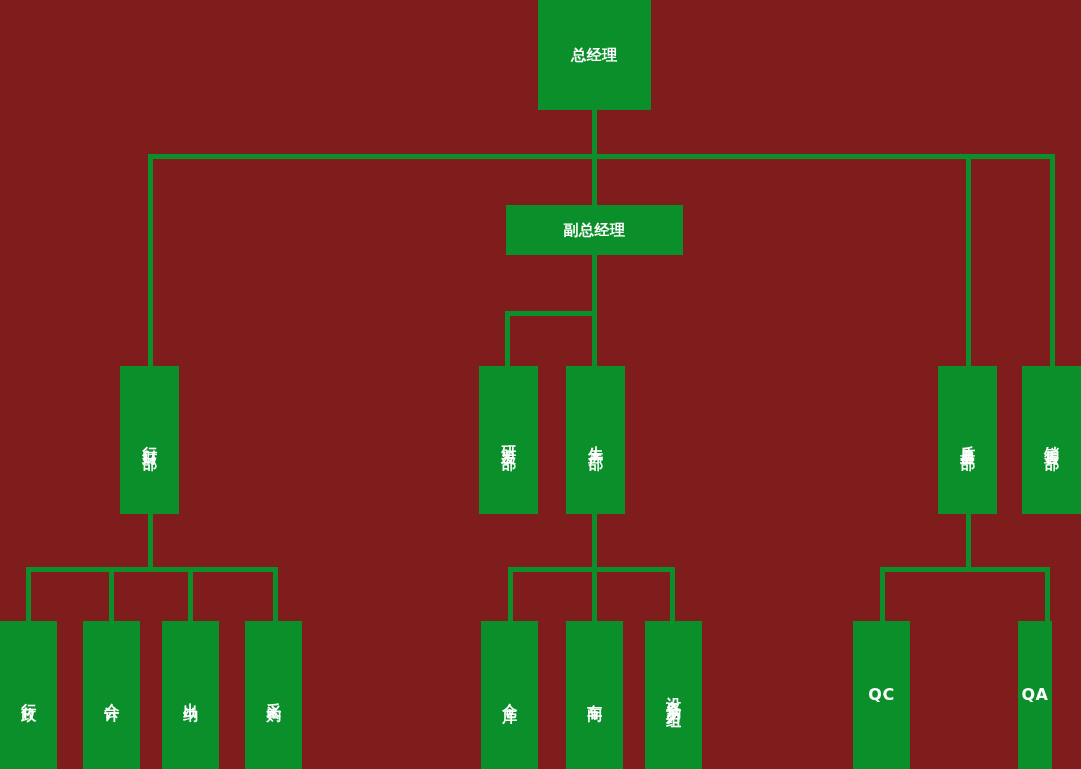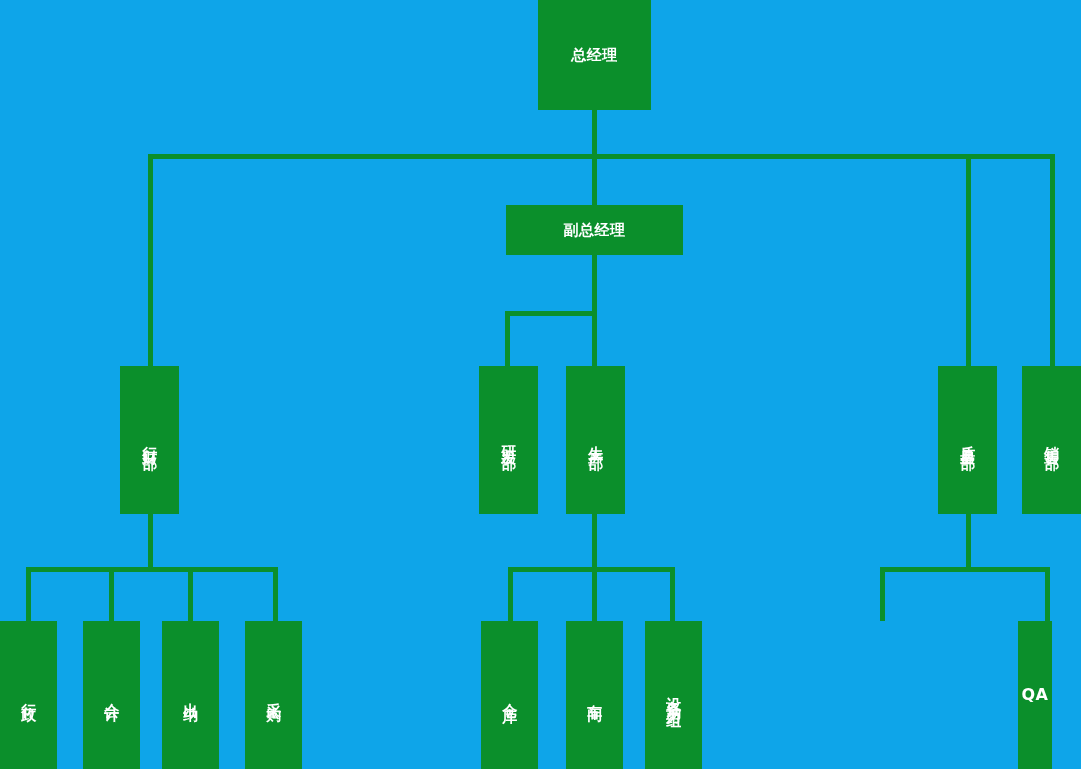--- a/index.html
+++ b/index.html
@@ -8,21 +8,21 @@
     padding: 0;
     background: #ffffff;
   }
   body {
     font-family: "DejaVu Sans", "Liberation Sans", sans-serif;
   }
   #chart-root {
     position: relative;
     width: 1081px;
     height: 769px;
-    background: #0ea5e9;
+    background: #7f1d1d;
     overflow: hidden;
   }
   .node {
     position: absolute;
     background: #0b8f2b;
     color: #ffffff;
     display: flex;
     align-items: center;
     justify-content: center;
     text-align: center;
@@ -119,16 +119,17 @@
   <div class="node vertical" style="left:162px; top:621px; width:57px; height:148px;">出纳</div>
 
   <div class="node vertical" style="left:245px; top:621px; width:57px; height:148px;">采购</div>
 
   <div class="node vertical" style="left:481px; top:621px; width:57px; height:148px;">仓库</div>
 
   <div class="node vertical" style="left:566px; top:621px; width:57px; height:148px;">车间</div>
 
   <div class="node vertical" style="left:645px; top:621px; width:57px; height:148px;">设备动力组</div>
 
+  <div class="node latin" style="left:853px; top:621px; width:57px; height:148px;">QC</div>
 
   <div class="node latin" style="left:1018px; top:621px; width:34px; height:148px;">QA</div>
 
 </div>
 
 </body></html>

